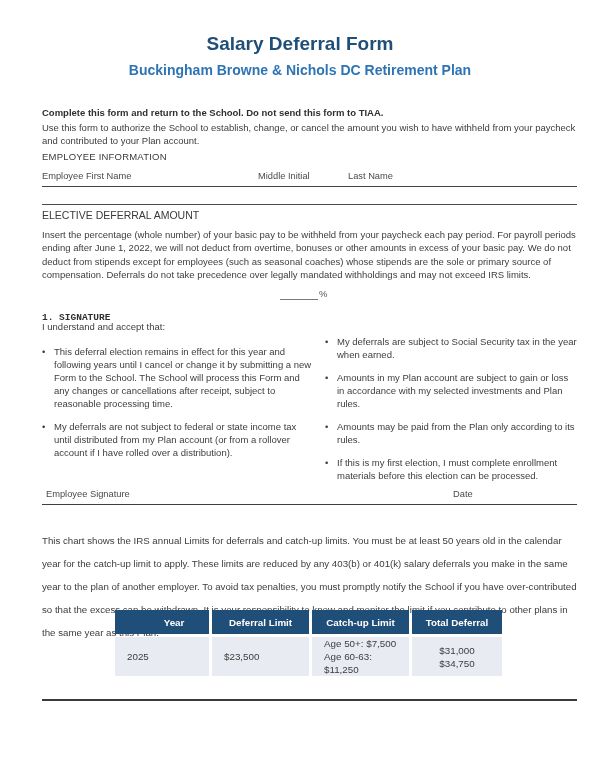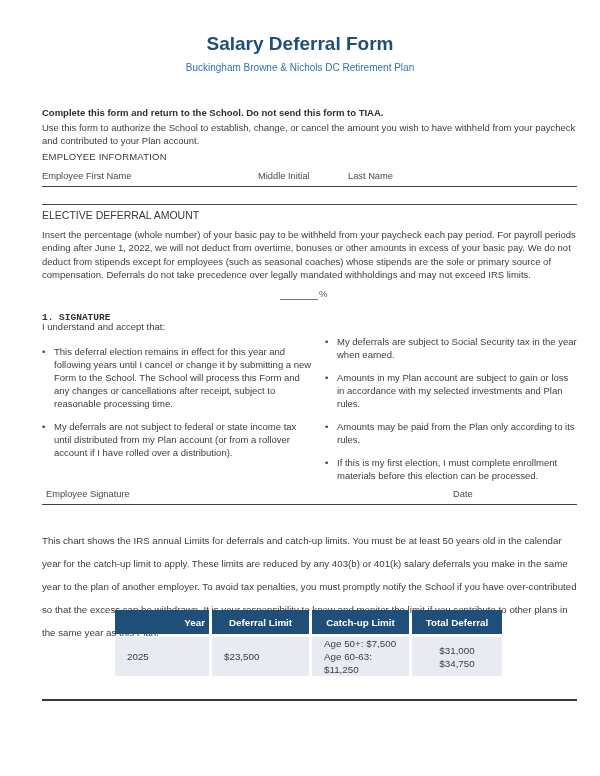--- a/index.html
+++ b/index.html
@@ -5,21 +5,21 @@
   html,body { margin:0; padding:0; background:#ffffff; }
   .page {
     position:relative; width:600px; height:776px; background:#ffffff;
     font-family:"Liberation Sans", sans-serif; color:#3d3d3d; overflow:hidden;
   }
   .abs { position:absolute; }
 
   .doc-title { top:33px; left:0; width:600px; text-align:center;
     font-size:19px; font-weight:bold; color:#1f4e79; }
   .doc-subtitle { top:62px; left:0; width:600px; text-align:center;
-    font-size:10px; color:#2e74b5; }
+    font-size:14px; color:#2e74b5;font-weight:bold; }
 
   .content { left:42px; width:535px; }
 
   .notice { top:107px; font-size:9.5px; font-weight:bold; color:#2f2f2f; }
   .use-desc { top:121px; font-size:9.5px; line-height:13px; }
   .emp-info-heading { top:151px; font-size:9.5px; color:#3a3a3a; letter-spacing:0.2px; }
 
   .name-row { top:170px; height:16px; border-bottom:1.6px solid #434343; }
   .name-row span { position:absolute; top:1px; font-size:9.3px; color:#4a4a4a; }
   .lbl-first  { left:0; }
@@ -53,21 +53,21 @@
   .lbl-date { left:411px; }
 
   .irs-heading { top:514px; font-size:9.5px; font-weight:bold; color:#2f2f2f; }
   .irs-desc { top:529px; width:537px; font-size:9.7px; line-height:23px; }
 
   .limits-table { top:607px; left:112px; border-collapse:separate; border-spacing:3px; }
   .limits-table th {
     background:#1f4e79; color:#ffffff; font-size:9.8px; font-weight:bold;
     height:24px; text-align:center; padding:0 4px;
   }
-  .limits-table th.c-year { text-align:right; padding-left:28px; }
+  .limits-table th.c-year { text-align:center; padding-left:28px; }
   .limits-table td { font-size:9.8px; color:#3d3d3d; padding:0 4px; vertical-align:middle; }
   .limits-table tr.row-a td { background:#cdd2e2; height:30px; }
   .limits-table tr.row-b td { background:#e9ebf3; height:38px; }
   .td-left   { text-align:left; padding-left:12px !important; }
   .td-center { text-align:center; }
   .cell-line { display:block; line-height:13px; }
 
   .bottom-rule { top:699px; border-top:2px solid #3a3a3a; }
 </style>
 </head>

